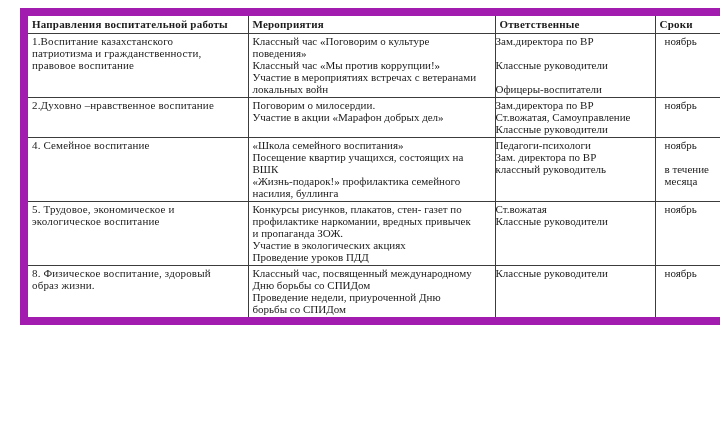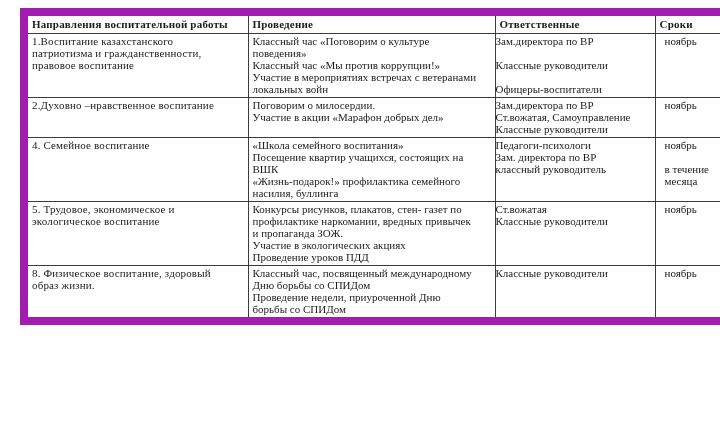--- a/index.html
+++ b/index.html
@@ -53,21 +53,21 @@
   <table class="plan-table">
     <colgroup>
       <col style="width:224px">
       <col style="width:247px">
       <col style="width:160px">
       <col style="width:74px">
     </colgroup>
     <thead>
       <tr>
         <th>Направления воспитательной работы</th>
-        <th>Проведение</th>
+        <th>Мероприятия</th>
         <th>Ответственные</th>
         <th class="h-dates">Сроки</th>
       </tr>
     </thead>
     <tbody>
       <tr>
         <td class="cell-direction">1.Воспитание казахстанского
 патриотизма и гражданственности,
 правовое воспитание</td>
         <td class="cell-events">Классный час «Поговорим о культуре

